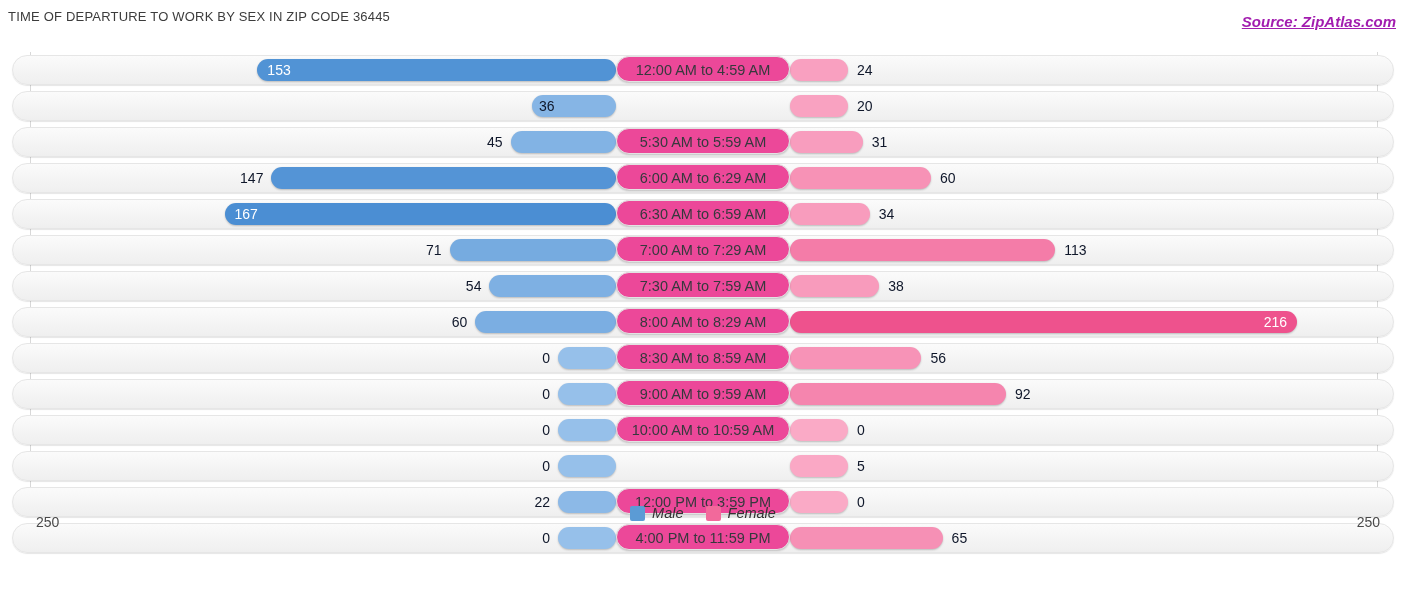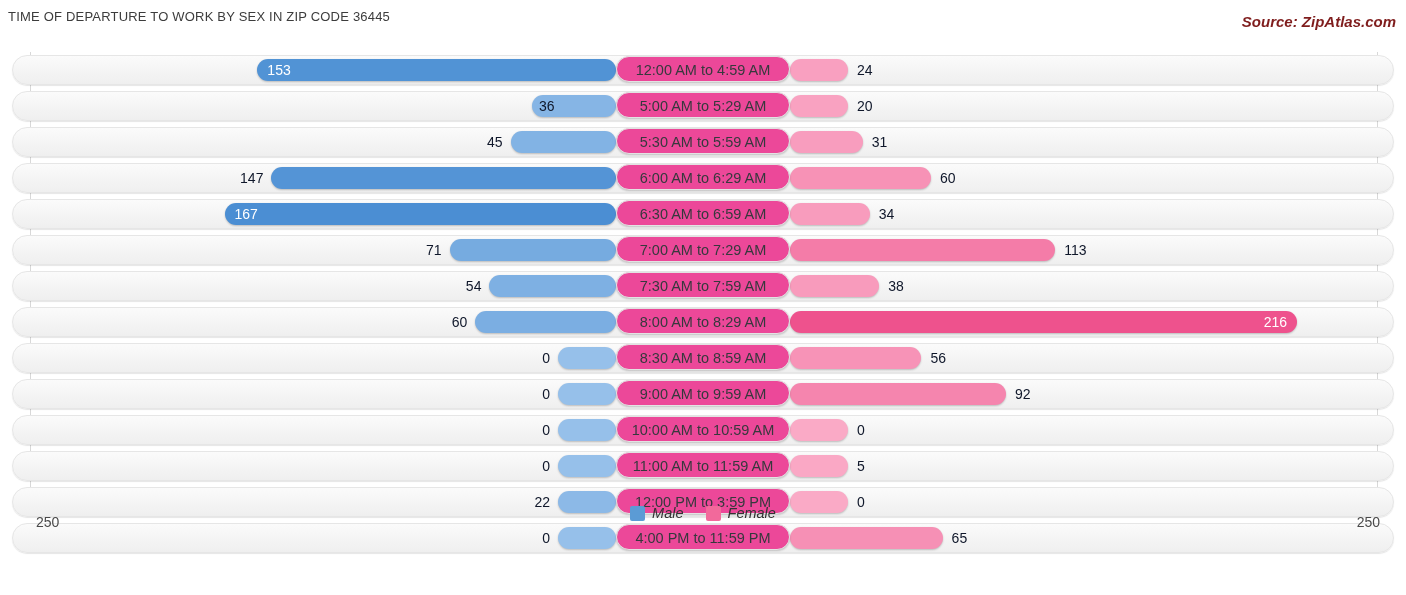--- a/index.html
+++ b/index.html
@@ -12,22 +12,23 @@
   .wrap{position:relative;width:1406px;height:595px;}
 
   
   .title{
     position:absolute;left:8px;top:9px;
     font-size:13px;color:#3c3c3c;letter-spacing:.2px;
     font-weight:400;white-space:nowrap;
   }
   .source{
     position:absolute;right:10px;top:13px;
-    font-size:15px;color:#7f1d1d;font-style:italic;font-weight:bold;
+    font-size:15px;color:#a21caf;font-style:italic;font-weight:bold;
     white-space:nowrap;
+    text-decoration:underline;
   }
 
   
   .plot{position:absolute;left:0;top:52px;width:1406px;height:503px;}
 
   .gridline{position:absolute;top:0;bottom:48px;width:1px;background:#d8d8d8;}
   .gl-left{left:30px;}
   .gl-right{left:1377px;}
 
   .rows{position:absolute;left:0;top:0;width:1406px;}
@@ -112,21 +113,20 @@
           <div class="bar bar-female" style="left: 790px; width: 58px; background: rgb(249, 160, 192);"></div>
           <div class="val val-female" style="left: 857px;">24</div>
           <div class="pill">12:00 AM to 4:59 AM</div>
         </div>
         <div class="row">
           <div class="track"></div>
           <div class="bar bar-male" style="left: 531.616px; width: 84.384px; background: rgb(134, 181, 229);"></div>
           <div class="val val-male" style="left: 16px; width: 523.616px; padding-left: 15px;">36</div>
           <div class="bar bar-female" style="left: 790px; width: 58px; background: rgb(249, 162, 193);"></div>
           <div class="val val-female" style="left: 857px;">20</div>
-          <div class="pill">5:00 AM to 5:29 AM</div>
         </div>
         <div class="row">
           <div class="track"></div>
           <div class="bar bar-male" style="left: 510.52px; width: 105.48px; background: rgb(130, 179, 228);"></div>
           <div class="val val-male" style="left: 0px; width: 502.52px;">45</div>
           <div class="bar bar-female" style="left: 790px; width: 72.788px; background: rgb(248, 157, 190);"></div>
           <div class="val val-female" style="left: 871.788px;">31</div>
           <div class="pill">5:30 AM to 5:59 AM</div>
         </div>
         <div class="row">
@@ -192,21 +192,20 @@
           <div class="bar bar-female" style="left: 790px; width: 58px; background: rgb(250, 170, 198);"></div>
           <div class="val val-female" style="left: 857px;">0</div>
           <div class="pill">10:00 AM to 10:59 AM</div>
         </div>
         <div class="row">
           <div class="track"></div>
           <div class="bar bar-male" style="left: 558px; width: 58px; background: rgb(150, 192, 234);"></div>
           <div class="val val-male" style="left: 0px; width: 550px;">0</div>
           <div class="bar bar-female" style="left: 790px; width: 58px; background: rgb(250, 168, 197);"></div>
           <div class="val val-female" style="left: 857px;">5</div>
-          <div class="pill">11:00 AM to 11:59 AM</div>
         </div>
         <div class="row">
           <div class="track"></div>
           <div class="bar bar-male" style="left: 558px; width: 58px; background: rgb(140, 185, 231);"></div>
           <div class="val val-male" style="left: 0px; width: 550px;">22</div>
           <div class="bar bar-female" style="left: 790px; width: 58px; background: rgb(250, 170, 198);"></div>
           <div class="val val-female" style="left: 857px;">0</div>
           <div class="pill">12:00 PM to 3:59 PM</div>
         </div>
         <div class="row">

